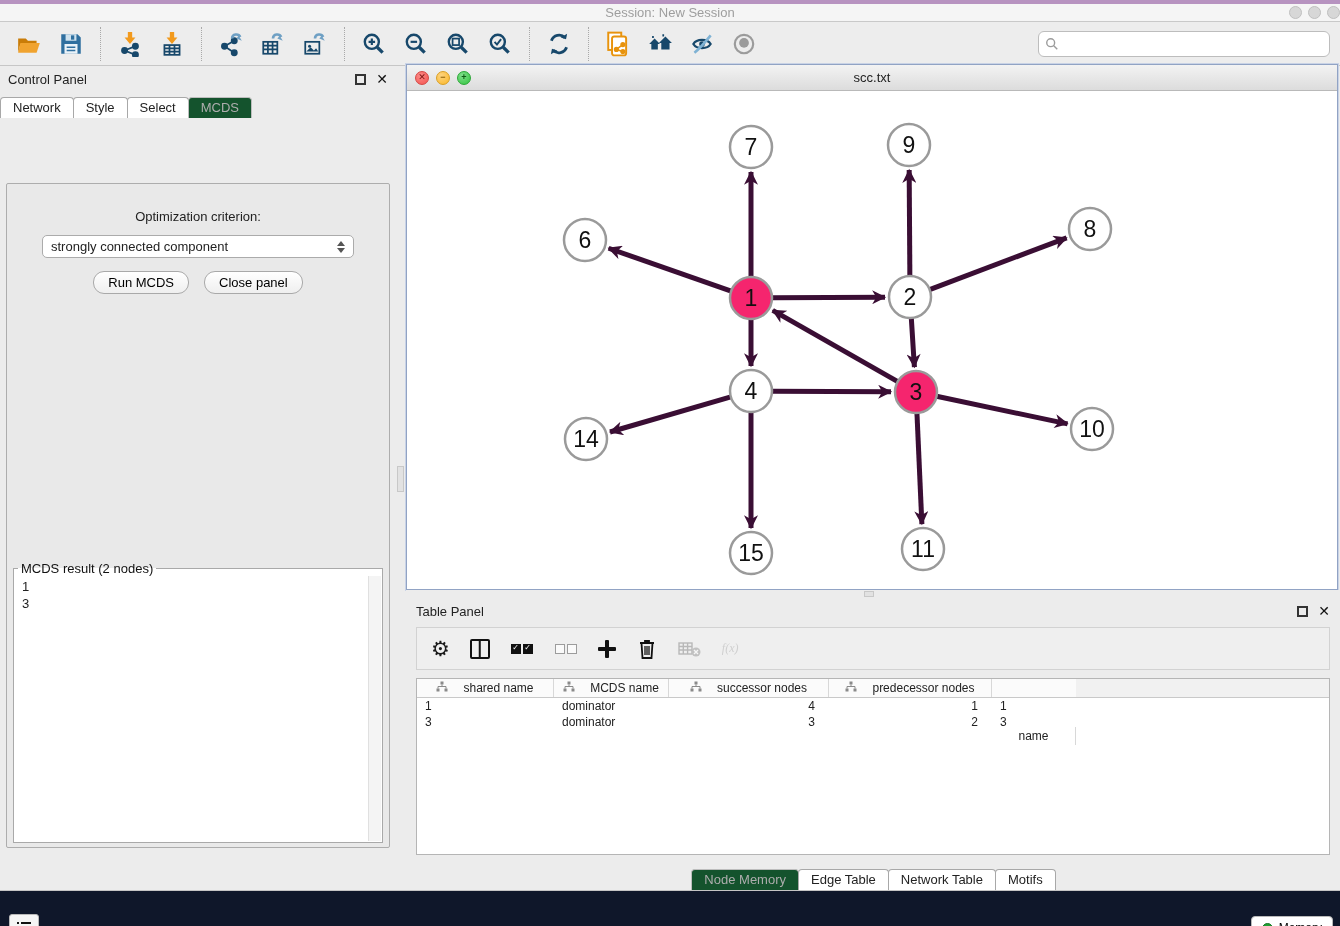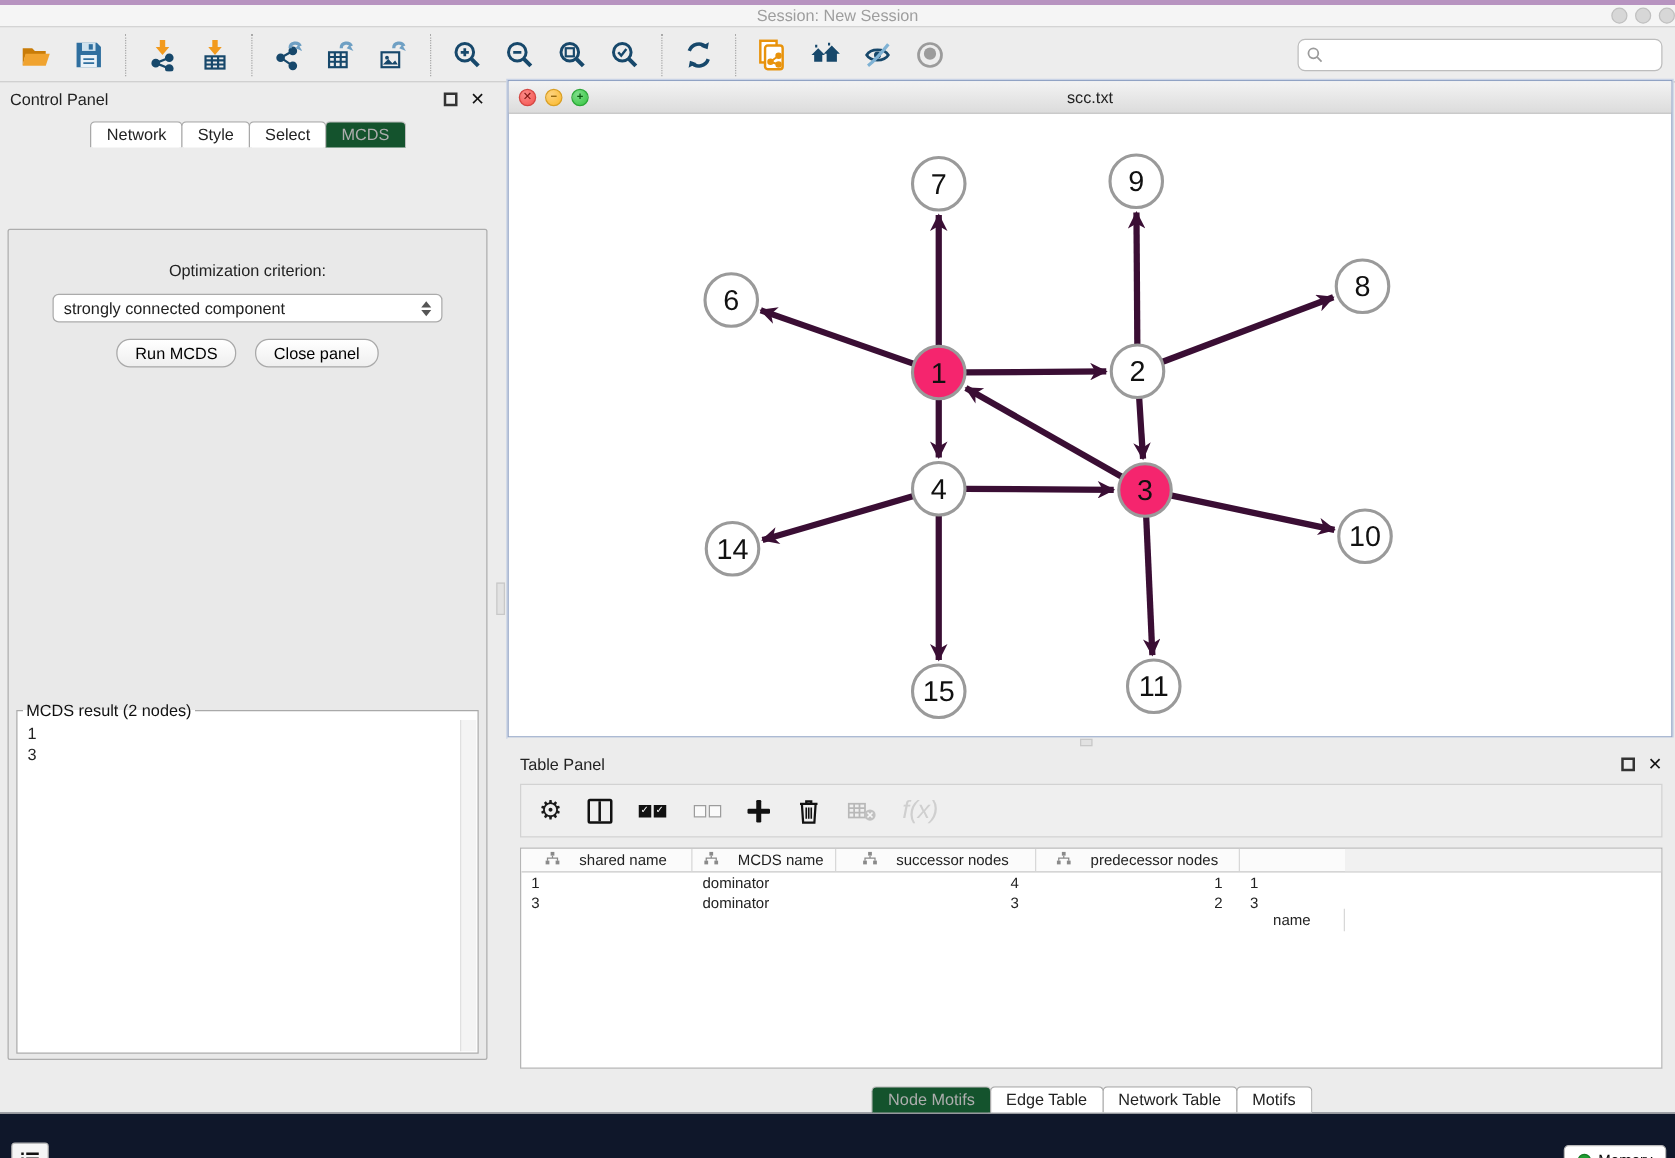--- a/index.html
+++ b/index.html
@@ -27,21 +27,21 @@
   #search-box { width:292px; height:26px; background:#FFF; border:1px solid #BDBDBD; border-radius:6px;
     margin-right:10px; display:flex; align-items:center; padding:0 6px; }
   #search-box input { border:none; outline:none; flex:1; font-size:13px; background:transparent; }
 
   
   #control-panel { position:absolute; left:0; top:66px; width:396px; height:824px; background:#ECECEC; }
   .panel-head { height:26px; display:flex; align-items:center; padding:0 8px; }
   .panel-head .ph-title { flex:1; color:#222; }
   .ph-float { width:11px; height:11px; border:2px solid #333; margin-right:10px; }
   .ph-close { font-weight:bold; font-size:14px; color:#111; }
-  .tabstrip { display:flex; justify-content:center; position:relative; z-index:2; }
+  .tabstrip { display:flex; justify-content:flex-start; position:relative; z-index:2; }
   .tab { border:1px solid #A8A8A8; border-bottom:none; background:#FFF; padding:2px 12px 3px;
     font-size:13px; border-radius:4px 4px 0 0; margin:0 -1px 0 0; }
   .tab.selected { background:#14532d; color:#ADADAD; border-color:#BDBDBD; }
   #cp-content { position:absolute; left:6px; right:6px; top:117px; bottom:42px;
     border:1px solid #ADADAD; background:#E9E9E9; border-radius:2px; }
   #opt-label { text-align:center; margin-top:25px; }
   #opt-select { width:312px; height:23px; margin:11px auto 0; background:#FFF;
     border:1px solid #ABABAB; border-radius:5px; display:flex; align-items:center; padding:0 8px; }
   #opt-select .val { flex:1; }
   .updown { display:flex; flex-direction:column; gap:2px; }
@@ -90,21 +90,21 @@
   .gear-glyph { font-size:21px; color:#1A1A1A; }
   .cols-glyph { width:20px; height:20px; border:2.5px solid #111; border-radius:2px; position:relative; }
   .cols-glyph::after { content:""; position:absolute; left:50%; top:0; bottom:0; width:2.5px; background:#111; transform:translateX(-50%); }
   .chk { width:10px; height:10px; margin:0 1px; display:inline-block; }
   .chk.filled { background:#111; position:relative; }
   .chk.filled::after { content:"✓"; color:#FFF; font-size:8px; position:absolute; left:1.5px; top:-1px; }
   .chk.empty { border:1.5px solid #9C9C9C; background:#FAFAFA; }
   .plus-glyph { position:relative; width:18px; height:18px; }
   .plus-glyph::before { content:""; position:absolute; left:0; top:7px; width:18px; height:4.5px; background:#111; border-radius:1px; }
   .plus-glyph::after { content:""; position:absolute; left:7px; top:0; width:4.5px; height:18px; background:#111; border-radius:1px; }
-  .fx-glyph { font-family:Liberation Sans, sans-serif; font-style:italic; font-size:20px; color:#A9A9A9; }
+  .fx-glyph { font-family:Liberation Serif, serif; font-style:italic; font-size:12px; color:#A9A9A9; }
 
   #node-table { margin:8px 10px 0; height:177px; border:1px solid #B5B5B5; background:#FFF;
     display:flex; flex-direction:column; overflow:hidden; }
   #nt-header { display:flex; height:19px; background:#FBFBFB; border-bottom:1px solid #C9C9C9; }
   .nt-th { display:flex; align-items:center; justify-content:center; gap:15px; font-size:12px;
     border-right:1px solid #D8D8D8; height:100%; }
   .nt-th.filler { flex:1; background:#F1F1F1; border-right:none; }
   .nt-row { display:flex; height:16px; align-items:center; }
   .nt-td { font-size:12px; height:100%; line-height:16px; }
   .nt-td.left { text-align:left; padding-left:8px; }
@@ -535,21 +535,21 @@
         <div class="nt-row">
           <div class="nt-td left" style="width: 137px;">3</div>
           <div class="nt-td left" style="width: 115px;">dominator</div>
           <div class="nt-td right" style="width: 160px;">3</div>
           <div class="nt-td right" style="width: 163px;">2</div>
           <div class="nt-td left" style="width: 84px;">3</div>
         </div>
       </div>
   </div>
   <div class="tabstrip" id="tp-tabs">
-      <div class="tab selected">Node Motifs</div>
+      <div class="tab selected">Node Memory</div>
       <div class="tab">Edge Table</div>
       <div class="tab">Network Table</div>
       <div class="tab">Motifs</div>
     </div>
 </div>
 
 <div id="statusbar">
   <span id="list-btn">
       <span class="list-glyph"></span>
     </span>

